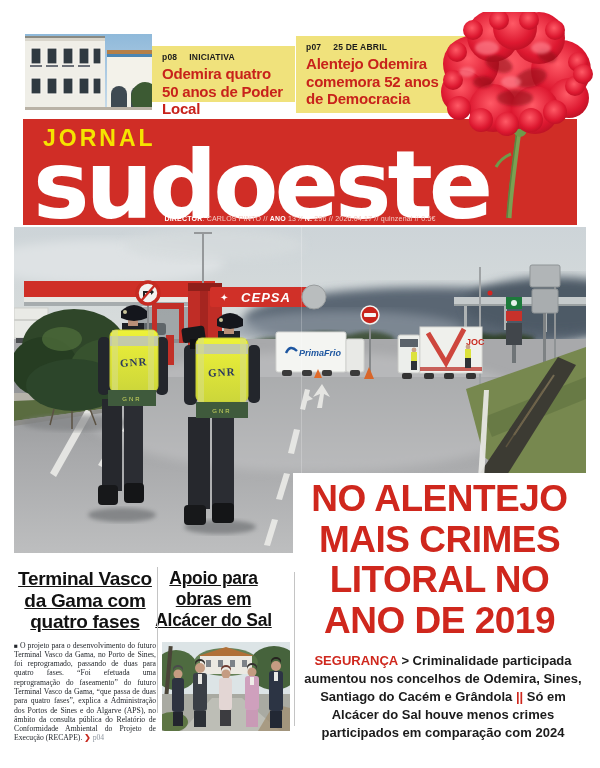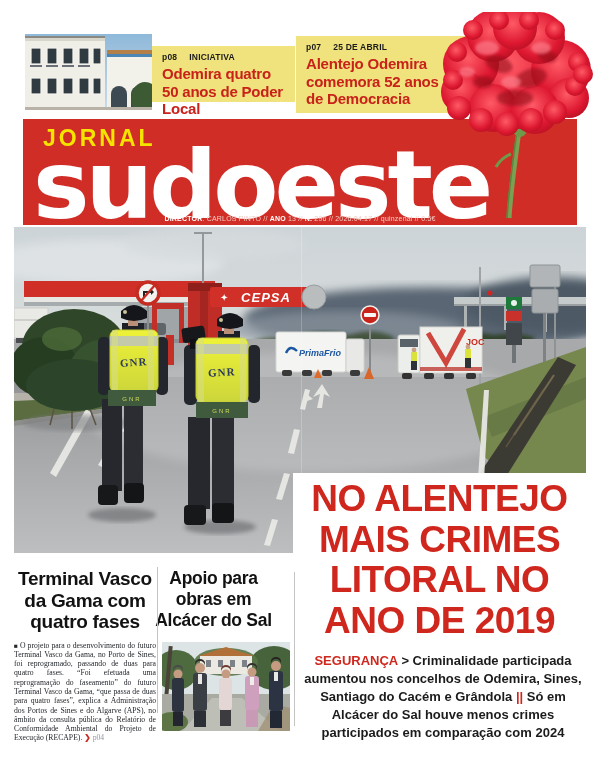--- a/index.html
+++ b/index.html
@@ -25,21 +25,21 @@
 
   
   .headline-box{background:#ffffff;z-index:3;text-align:center;padding-top:6px;box-sizing:border-box;}
   .headline-box .h-line{font-size:37px;line-height:40.5px;font-weight:800;color:#cf271d;letter-spacing:-.5px;}
 
   
   .subhead{z-index:3;text-align:center;font-size:13px;line-height:18px;font-weight:700;color:#1b1b1b;}
   .subhead .red{color:#cf271d;}
 
   
-  .art-title .a-line{font-size:19px;line-height:21.5px;font-weight:700;color:#121212;text-align:center;letter-spacing:-.3px;}
+  .art-title .a-line{font-size:19px;line-height:21.5px;font-weight:700;color:#121212;text-align:center;letter-spacing:-.3px;text-decoration:underline;}
   .art-title-mid .a-line{font-size:17.5px;line-height:21px;}
   .art-body{margin-top:8px;font-family:"Liberation Serif",serif;font-size:7.7px;line-height:9.3px;
             text-align:justify;color:#23272c;}
   .art-body .bullet{font-size:6.5px;}
   .art-body .jump{color:#c8281e;font-weight:700;}
   .art-body .jref{color:#8f97a0;}
 
   .vdiv{background:#c4c4c4;width:1px;z-index:4;}
   svg{display:block;}
 </style>

